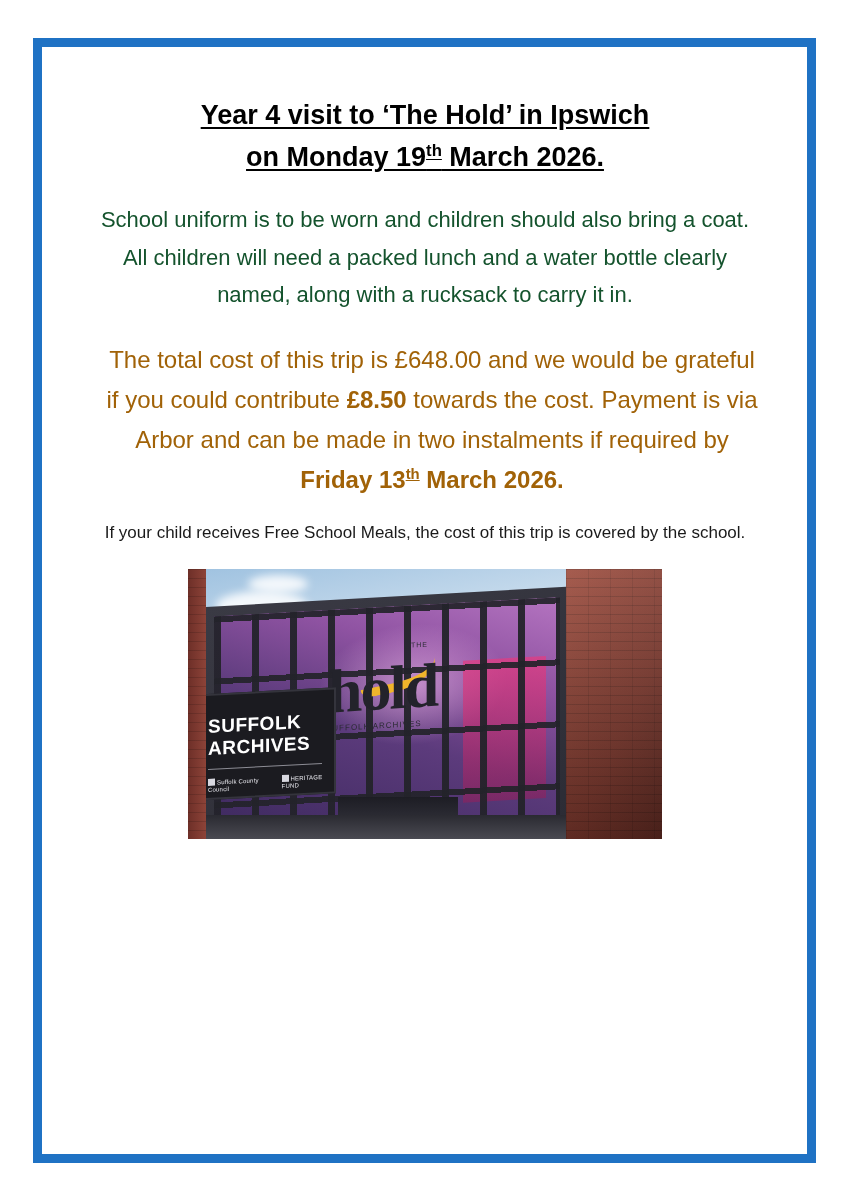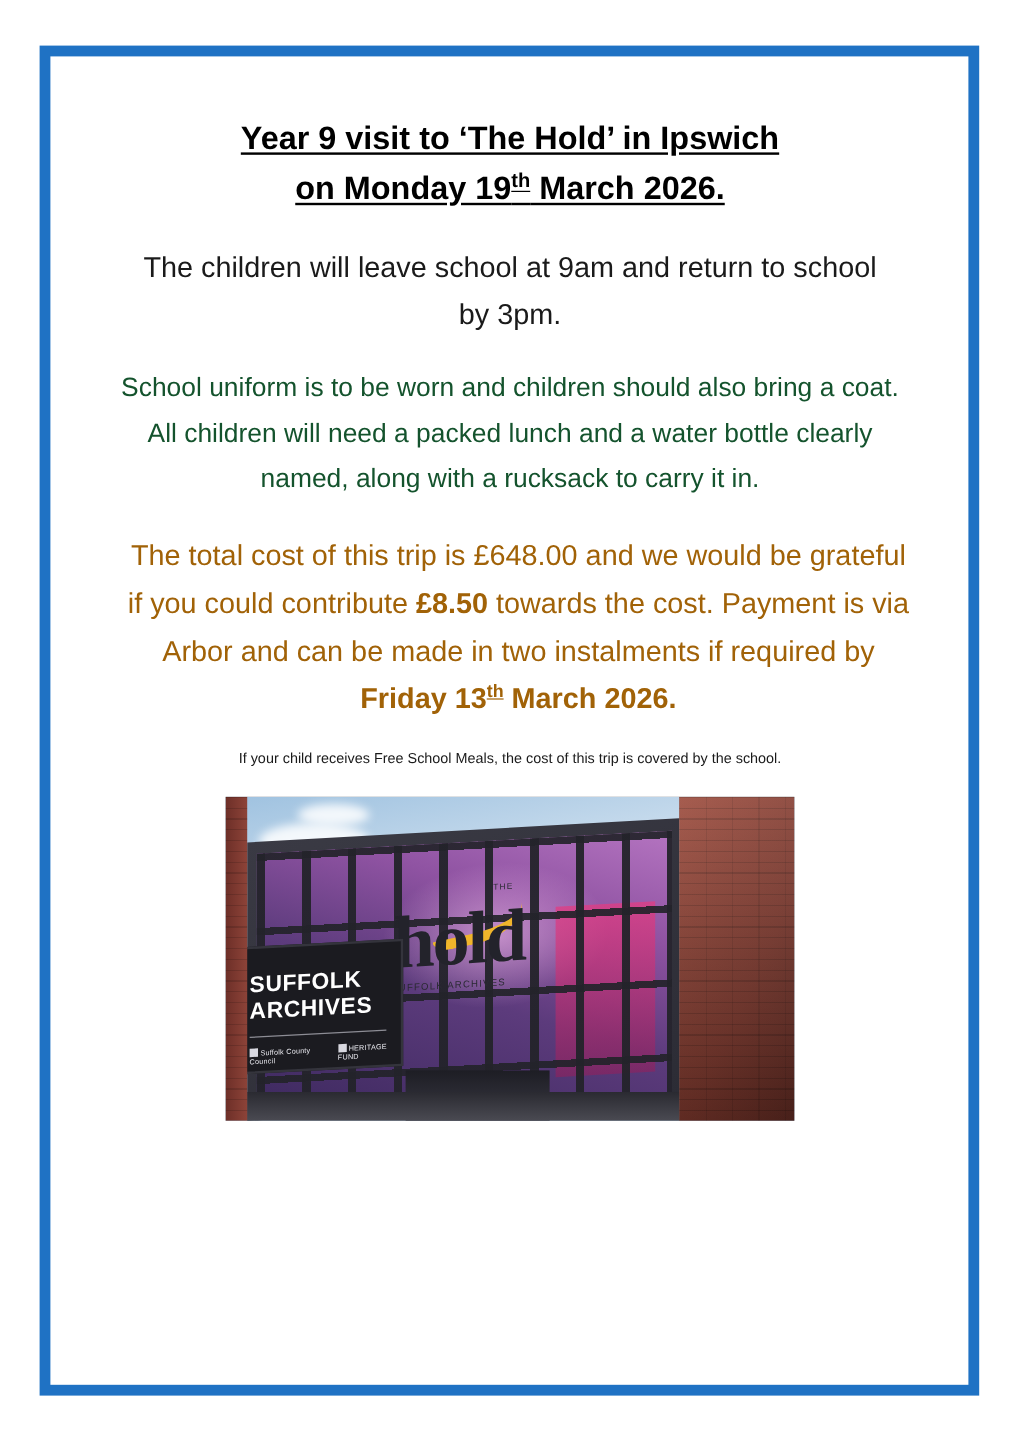--- a/index.html
+++ b/index.html
@@ -87,21 +87,21 @@
     font-size: 24px;
     line-height: 1.66;
     margin: 26px 10px 0 24px;
     color: #a16207;
   }
   .para-cost b {
     font-weight: bold;
   }
   .para-fsm {
     font-family: "Liberation Sans", sans-serif;
-    font-size: 12px;
+    font-size: 17px;
     line-height: 1.6;
     margin: 20px 0 0 0;
     color: #1a1a1a;
   }
   .photo-wrap {
     margin: 22px auto 0 auto;
     width: 474px;
     height: 270px;
     position: relative;
     overflow: hidden;
@@ -287,26 +287,25 @@
 </head>
 <body>
 
 <div class="page">
 
   <div class="border-frame" style="border-color: rgb(31, 114, 196);"></div>
 
   <div class="content">
 
     <h1 class="title">
-      <span class="line u">Year 9 visit to ‘The Hold’ in Ipswich</span>
+      <span class="line u">Year 4 visit to ‘The Hold’ in Ipswich</span>
       <span class="line"><span class="u"><span>on Monday 19</span><sup>th</sup><span> March 2026.</span></span></span>
     </h1>
 
 
-    <p class="para-lead">The children will leave school at 9am and return to school by 3pm.</p>
 
     <p class="para-small">School uniform is to be worn and children should also bring a coat. All children will need a packed lunch and a water bottle clearly named, along with a rucksack to carry it in.</p>
 
     <p class="para-cost"><span>The total cost of this trip is £648.00 and we would be grateful if you could contribute </span><b>£8.50</b><span> towards the cost. Payment is via Arbor and can be made in two instalments if required by </span><b><span>Friday 13</span><sup>th</sup><span> March 2026.</span></b></p>
 
     <p class="para-fsm">If your child receives Free School Meals, the cost of this trip is covered by the school.</p>
 
     <div class="photo-wrap">
       <div class="sky"></div>
       <div class="cloud" style="left:28px; top:22px; width:92px; height:30px;"></div>

